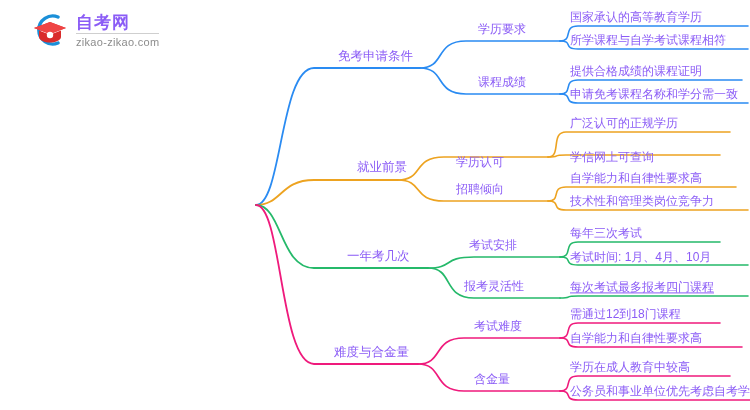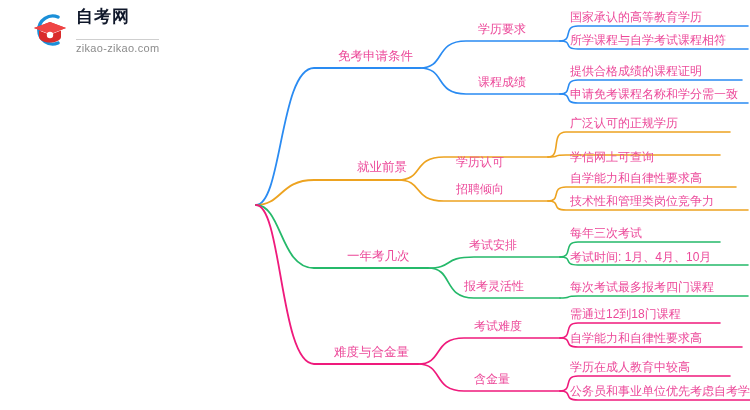--- a/index.html
+++ b/index.html
@@ -23,42 +23,42 @@
     width: 160px; height: 40px;
     display: flex;
     align-items: center;
     gap: 6px;
   }
   #logo-mark { width: 42px; height: 34px; flex: 0 0 auto; }
   #logo-text { display: flex; flex-direction: column; line-height: 1; padding-top: 2px; }
   #logo-title {
     font-size: 17px;
     font-weight: bold;
-    color: #0f172a;
+    color: #8b5cf6;
     letter-spacing: 1px;
     border-bottom: 1px solid #cfcfcf;
-    padding-bottom: 14px;
+    padding-bottom: 2px;
   }
   #logo-sub {
     font-size: 11px;
     color: #8c8c8c;
     letter-spacing: 0.3px;
     padding-top: 3px;
   }
   
   #wires {
     position: absolute;
     left: 0; top: 0;
     width: 750px; height: 410px;
     pointer-events: none;
   }
   
   .node {
     position: absolute;
-    color: #ec4899;
+    color: #8b5cf6;
     white-space: nowrap;
     line-height: 1.1;
   }
   .node-root {
     font-size: 12.4px;
     font-weight: bold;
     color: #1a1a1a;
     left: 6px;
     top: 198px;
     letter-spacing: -0.2px;
@@ -148,20 +148,20 @@
   <div class="node node-leaf" style="left:570px; top:72px;">提供合格成绩的课程证明</div>
   <div class="node node-leaf" style="left:570px; top:124px;">广泛认可的正规学历</div>
 
   <div class="node node-leaf" style="left:570px; top:95px;">申请免考课程名称和学分需一致</div>
   <div class="node node-leaf" style="left:570px; top:158px;">学信网上可查询</div>
   <div class="node node-leaf" style="left:570px; top:179px;">自学能力和自律性要求高</div>
   <div class="node node-leaf" style="left:570px; top:202px;">技术性和管理类岗位竞争力</div>
 
   <div class="node node-leaf" style="left:570px; top:234px;">每年三次考试</div>
   <div class="node node-leaf" style="left:570px; top:258px;">考试时间: 1月、4月、10月</div>
-  <div class="node node-leaf" style="left:570px; top:288px;">每次考试最多报考四门课程</div>
+  <div class="node node-leaf" style="left:570px; top:288px;text-decoration:underline;">每次考试最多报考四门课程</div>
 
   <div class="node node-leaf" style="left:570px; top:315px;">需通过12到18门课程</div>
   <div class="node node-leaf" style="left:570px; top:368px;">学历在成人教育中较高</div>
   <div class="node node-leaf" style="left:570px; top:339px;">自学能力和自律性要求高</div>
   <div class="node node-leaf" style="left:570px; top:392px;">公务员和事业单位优先考虑自考学历</div>
 
 </div>
 
 </body></html>

